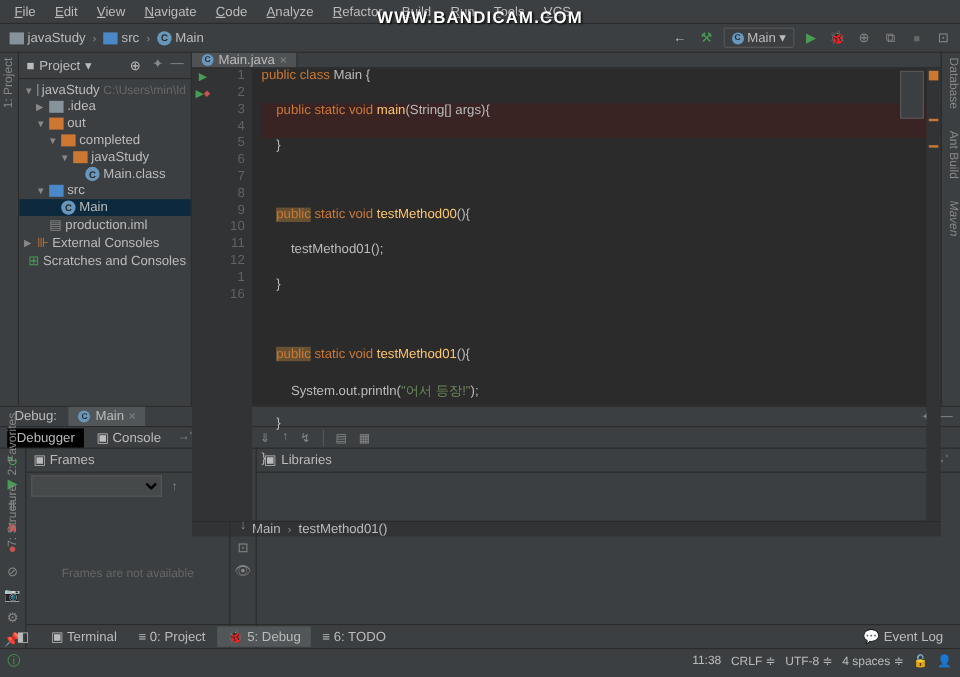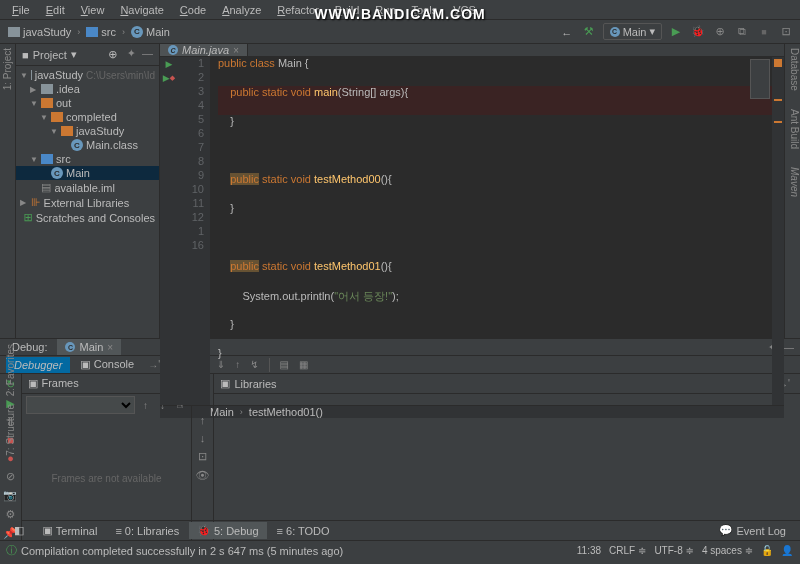--- a/index.html
+++ b/index.html
@@ -35,21 +35,21 @@
 .tree-item.selected { background: #0d293e; }
 .tree-arrow { width: 8px; font-size: 8px; color: #888; }
 .tree-label { font-size: 11px; }
 .tree-path { color: #666; font-size: 10px; }
 .indent-1 { padding-left: 14px; }
 .indent-2 { padding-left: 24px; }
 .indent-3 { padding-left: 34px; }
 .indent-4 { padding-left: 44px; }
 .folder-orange { width: 12px; height: 10px; background: #cc7832; display: inline-block; }
 .editor-area { flex: 1; display: flex; flex-direction: column; background: #2b2b2b; }
-.tabs-row { display: flex; height: 22px; background: #3c3f41; border-bottom: 1px solid #2b2b2b; font-style: italic; }
+.tabs-row { display: flex; height: 22px; background: #3c3f41; border-bottom: 1px solid #2b2b2b; }
 .tab { display: flex; align-items: center; padding: 0 8px; gap: 4px; background: #515658; border-right: 1px solid #2b2b2b; }
 .tab.active { background: #4e5254; }
 .close-x { color: #888; font-size: 10px; cursor: pointer; }
 .editor-content { flex: 1; display: flex; font-family: 'Consolas', monospace; font-size: 11px; position: relative; }
 .gutter { background: #313335; width: 50px; display: flex; }
 .gutter-icons { width: 18px; }
 .gutter-icon { height: 14px; display: flex; align-items: center; justify-content: center; font-size: 9px; }
 .line-numbers { width: 32px; text-align: right; padding-right: 6px; color: #606366; }
 .line-num { height: 14px; }
 .code-lines { flex: 1; padding-left: 8px; }
@@ -65,21 +65,21 @@
 .mark.err { width: 8px; height: 8px; background: #cc7832; top: 2px; right: 2px; }
 .minimap { position: absolute; right: 14px; top: 2px; width: 20px; height: 40px; background: #3c3f41; border: 1px solid #555; }
 .code-breadcrumb { height: 20px; background: #313335; display: flex; align-items: center; padding-left: 50px; gap: 4px; border-top: 1px solid #2b2b2b; font-size: 11px; }
 .debug-panel { height: 182px; background: #3c3f41; border-top: 1px solid #2b2b2b; display: flex; flex-direction: column; }
 .debug-header { display: flex; height: 20px; align-items: center; padding: 0 6px; justify-content: space-between; border-bottom: 1px solid #2b2b2b; }
 .debug-tabs { display: flex; align-items: center; gap: 4px; }
 .debug-tab-label { padding: 2px 6px; }
 .debug-tab-main { background: #515658; padding: 2px 8px; display: flex; align-items: center; gap: 4px; }
 .debug-sub { display: flex; height: 20px; align-items: center; border-bottom: 1px solid #2b2b2b; padding: 0 6px; gap: 2px; }
 .sub-tab { padding: 2px 8px; }
-.sub-tab.active { background: #0369a1; font-style: italic; }
+.sub-tab.active { background: #000000; }
 .sub-sep { width: 1px; height: 14px; background: #555; margin: 0 4px; }
 .sub-icon { padding: 2px 4px; color: #888; cursor: pointer; font-size: 10px; }
 .debug-body { flex: 1; display: flex; }
 .debug-left-rail { width: 22px; background: #3c3f41; border-right: 1px solid #2b2b2b; display: flex; flex-direction: column; align-items: center; padding-top: 4px; gap: 6px; }
 .dbg-rail-icon { font-size: 11px; cursor: pointer; color: #888; }
 .dbg-rail-icon.green { color: #499c54; }
 .dbg-rail-icon.red { color: #c75450; }
 .frames-panel { width: 170px; border-right: 1px solid #2b2b2b; display: flex; flex-direction: column; }
 .frames-header { height: 20px; border-bottom: 1px solid #2b2b2b; display: flex; align-items: center; justify-content: space-between; padding: 0 6px; }
 .frames-toolbar { height: 22px; display: flex; align-items: center; padding: 0 4px; gap: 4px; }
@@ -201,26 +201,26 @@
           <span class="tree-label">src</span>
         </div>
         <div class="tree-item indent-2 selected">
           <span class="tree-arrow"></span>
           <span class="file-icon-c">C</span>
           <span class="tree-label">Main</span>
         </div>
         <div class="tree-item indent-1">
           <span class="tree-arrow"></span>
           <span style="color:#888">▤</span>
-          <span class="tree-label">available.iml</span>
+          <span class="tree-label">production.iml</span>
         </div>
         <div class="tree-item indent-0">
           <span class="tree-arrow">▶</span>
           <span style="color:#cc7832">⊪</span>
-          <span class="tree-label">External Libraries</span>
+          <span class="tree-label">External Consoles</span>
         </div>
         <div class="tree-item indent-0">
           <span class="tree-arrow"></span>
           <span style="color:#499c54">⊞</span>
           <span class="tree-label">Scratches and Consoles</span>
         </div>
       </div>
   </div>
   <div class="editor-area">
     <div class="tabs-row">
@@ -269,20 +269,21 @@
             <div class="line-num">1</div>
             <div class="line-num">16</div>
           </div>
       </div>
       <div class="code-lines" id="code-lines">
           <div class="code-line"><span class="kw">public class</span> Main {</div>
           <div class="code-line exec-line">    <span class="kw">public static void</span> <span class="fn">main</span>(String[] args){</div>
           <div class="code-line">    }</div>
           <div class="code-line"></div>
           <div class="code-line">    <span class="kw-hl">public</span> <span class="kw">static void</span> <span class="fn">testMethod00</span>(){</div>
+          <div class="code-line">        testMethod01();</div>
           <div class="code-line">    }</div>
           <div class="code-line"></div>
           <div class="code-line">    <span class="kw-hl">public</span> <span class="kw">static void</span> <span class="fn">testMethod01</span>(){</div>
           <div class="code-line">        System.out.println(<span class="str">"어서 등장!"</span>);</div>
           <div class="code-line">    }</div>
           <div class="code-line">}</div>
           <div class="code-line"></div>
         </div>
       <div class="editor-marks">
         <div class="mark err"></div>
@@ -371,31 +372,30 @@
         <div class="vars-header">▣ <span style="margin-left:4px">Libraries</span><span style="flex:1"></span><span class="sub-icon">→'</span></div>
       </div>
     </div>
   </div>
 </div>
 
 <div class="bottom-tabs">
   <div class="bottom-left">
     <span class="bottom-tab">◧</span>
     <span class="bottom-tab">▣ <span>Terminal</span></span>
-    <span class="bottom-tab">≡ <span>0: Libraries</span></span>
+    <span class="bottom-tab">≡ <span>0: Project</span></span>
     <span class="bottom-tab active">🐞 <span>5: Debug</span></span>
     <span class="bottom-tab">≡ <span>6: TODO</span></span>
   </div>
   <span class="bottom-tab">💬 <span>Event Log</span></span>
 </div>
 
 <div class="statusbar">
   <div class="status-left">
     <span style="color:#499c54">ⓘ</span>
-    <span>Compilation completed successfully in 2 s 647 ms (5 minutes ago)</span>
   </div>
   <div class="status-right">
     <span>11:38</span>
     <span><span>CRLF</span> ≑</span>
     <span><span>UTF-8</span> ≑</span>
     <span><span>4 spaces</span> ≑</span>
     <span class="lock-icon">🔓</span>
     <span>👤</span>
   </div>
 </div>

